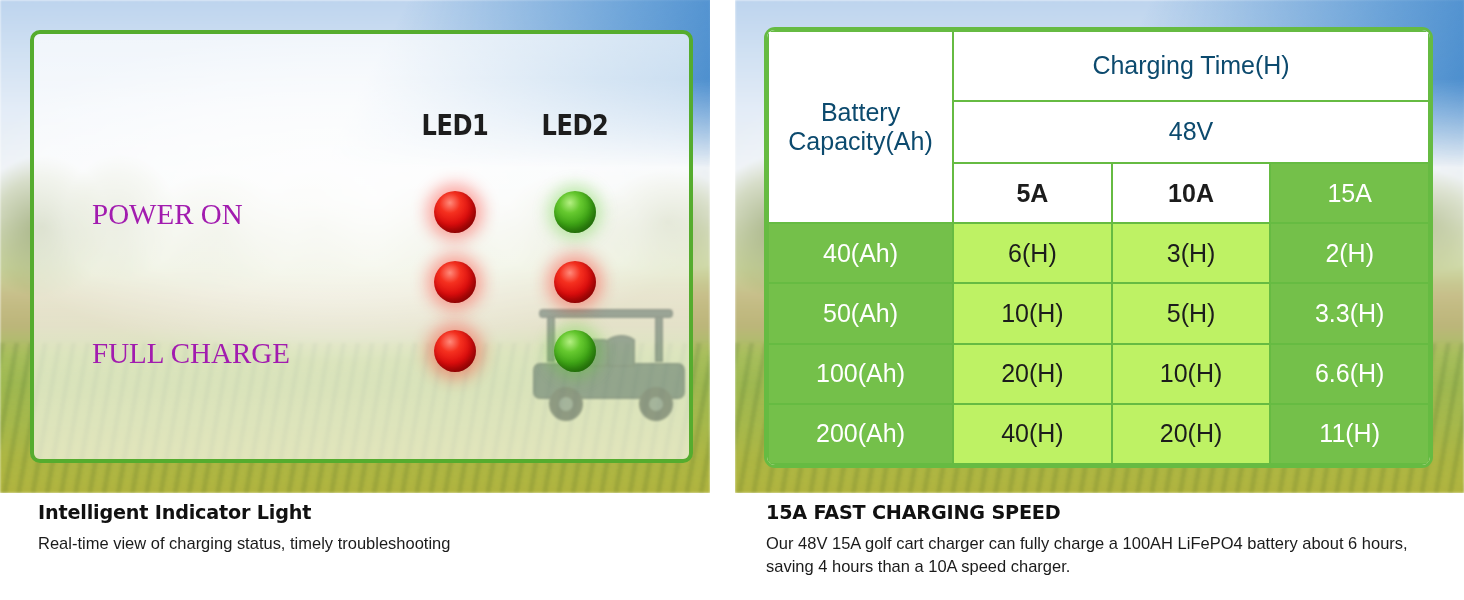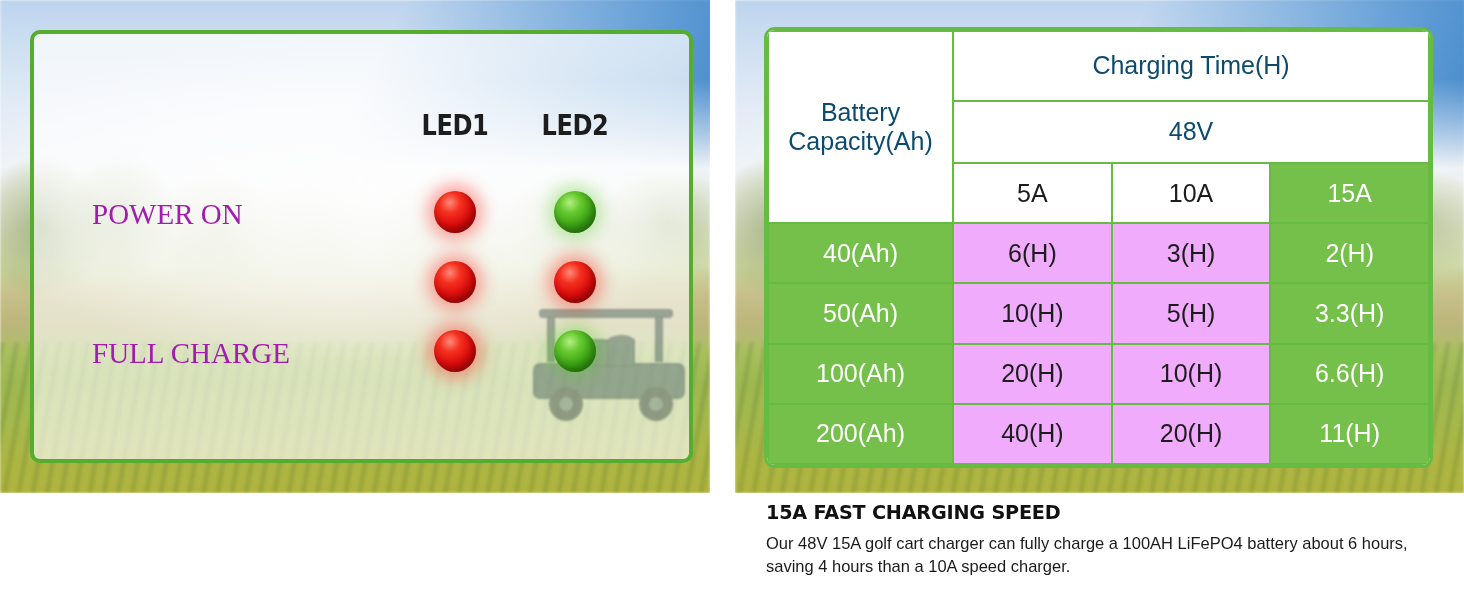--- a/index.html
+++ b/index.html
@@ -190,25 +190,26 @@
   .hd-green {
     color: #0c4a6e;
     font-size: 25px;
     line-height: 1.18;
     background: #ffffff;
   }
   .hd-black {
     color: #1c1c1c;
     font-size: 25px;
     background: #ffffff;
+    font-weight: bold;
   }
   .cell-white {
     color: #1c1c1c;
     font-size: 25px;
-    background: #f0abfc;
+    background: #bef264;
   }
   .cell-green {
     color: #ffffff;
     font-size: 25px;
     background: #74c04a;
   }
 
   
   .caption {
     position: absolute;
@@ -325,19 +326,23 @@
             <td class="cell-green">200(Ah)</td>
             <td class="cell-white">40(H)</td>
             <td class="cell-white">20(H)</td>
             <td class="cell-green">11(H)</td>
           </tr>
         </tbody>
       </table>
     </div>
   </div>
 
+  <div class="caption left">
+    <div class="cap-title">Intelligent Indicator Light</div>
+    <div class="cap-body">Real-time view of charging status, timely troubleshooting</div>
+  </div>
 
   <div class="caption right">
     <div class="cap-title">15A FAST CHARGING SPEED</div>
     <div class="cap-body">Our 48V 15A golf cart charger can fully charge a 100AH LiFePO4 battery about 6 hours, saving 4 hours than a 10A speed charger.</div>
   </div>
 
 </div>
 
 </body></html>

